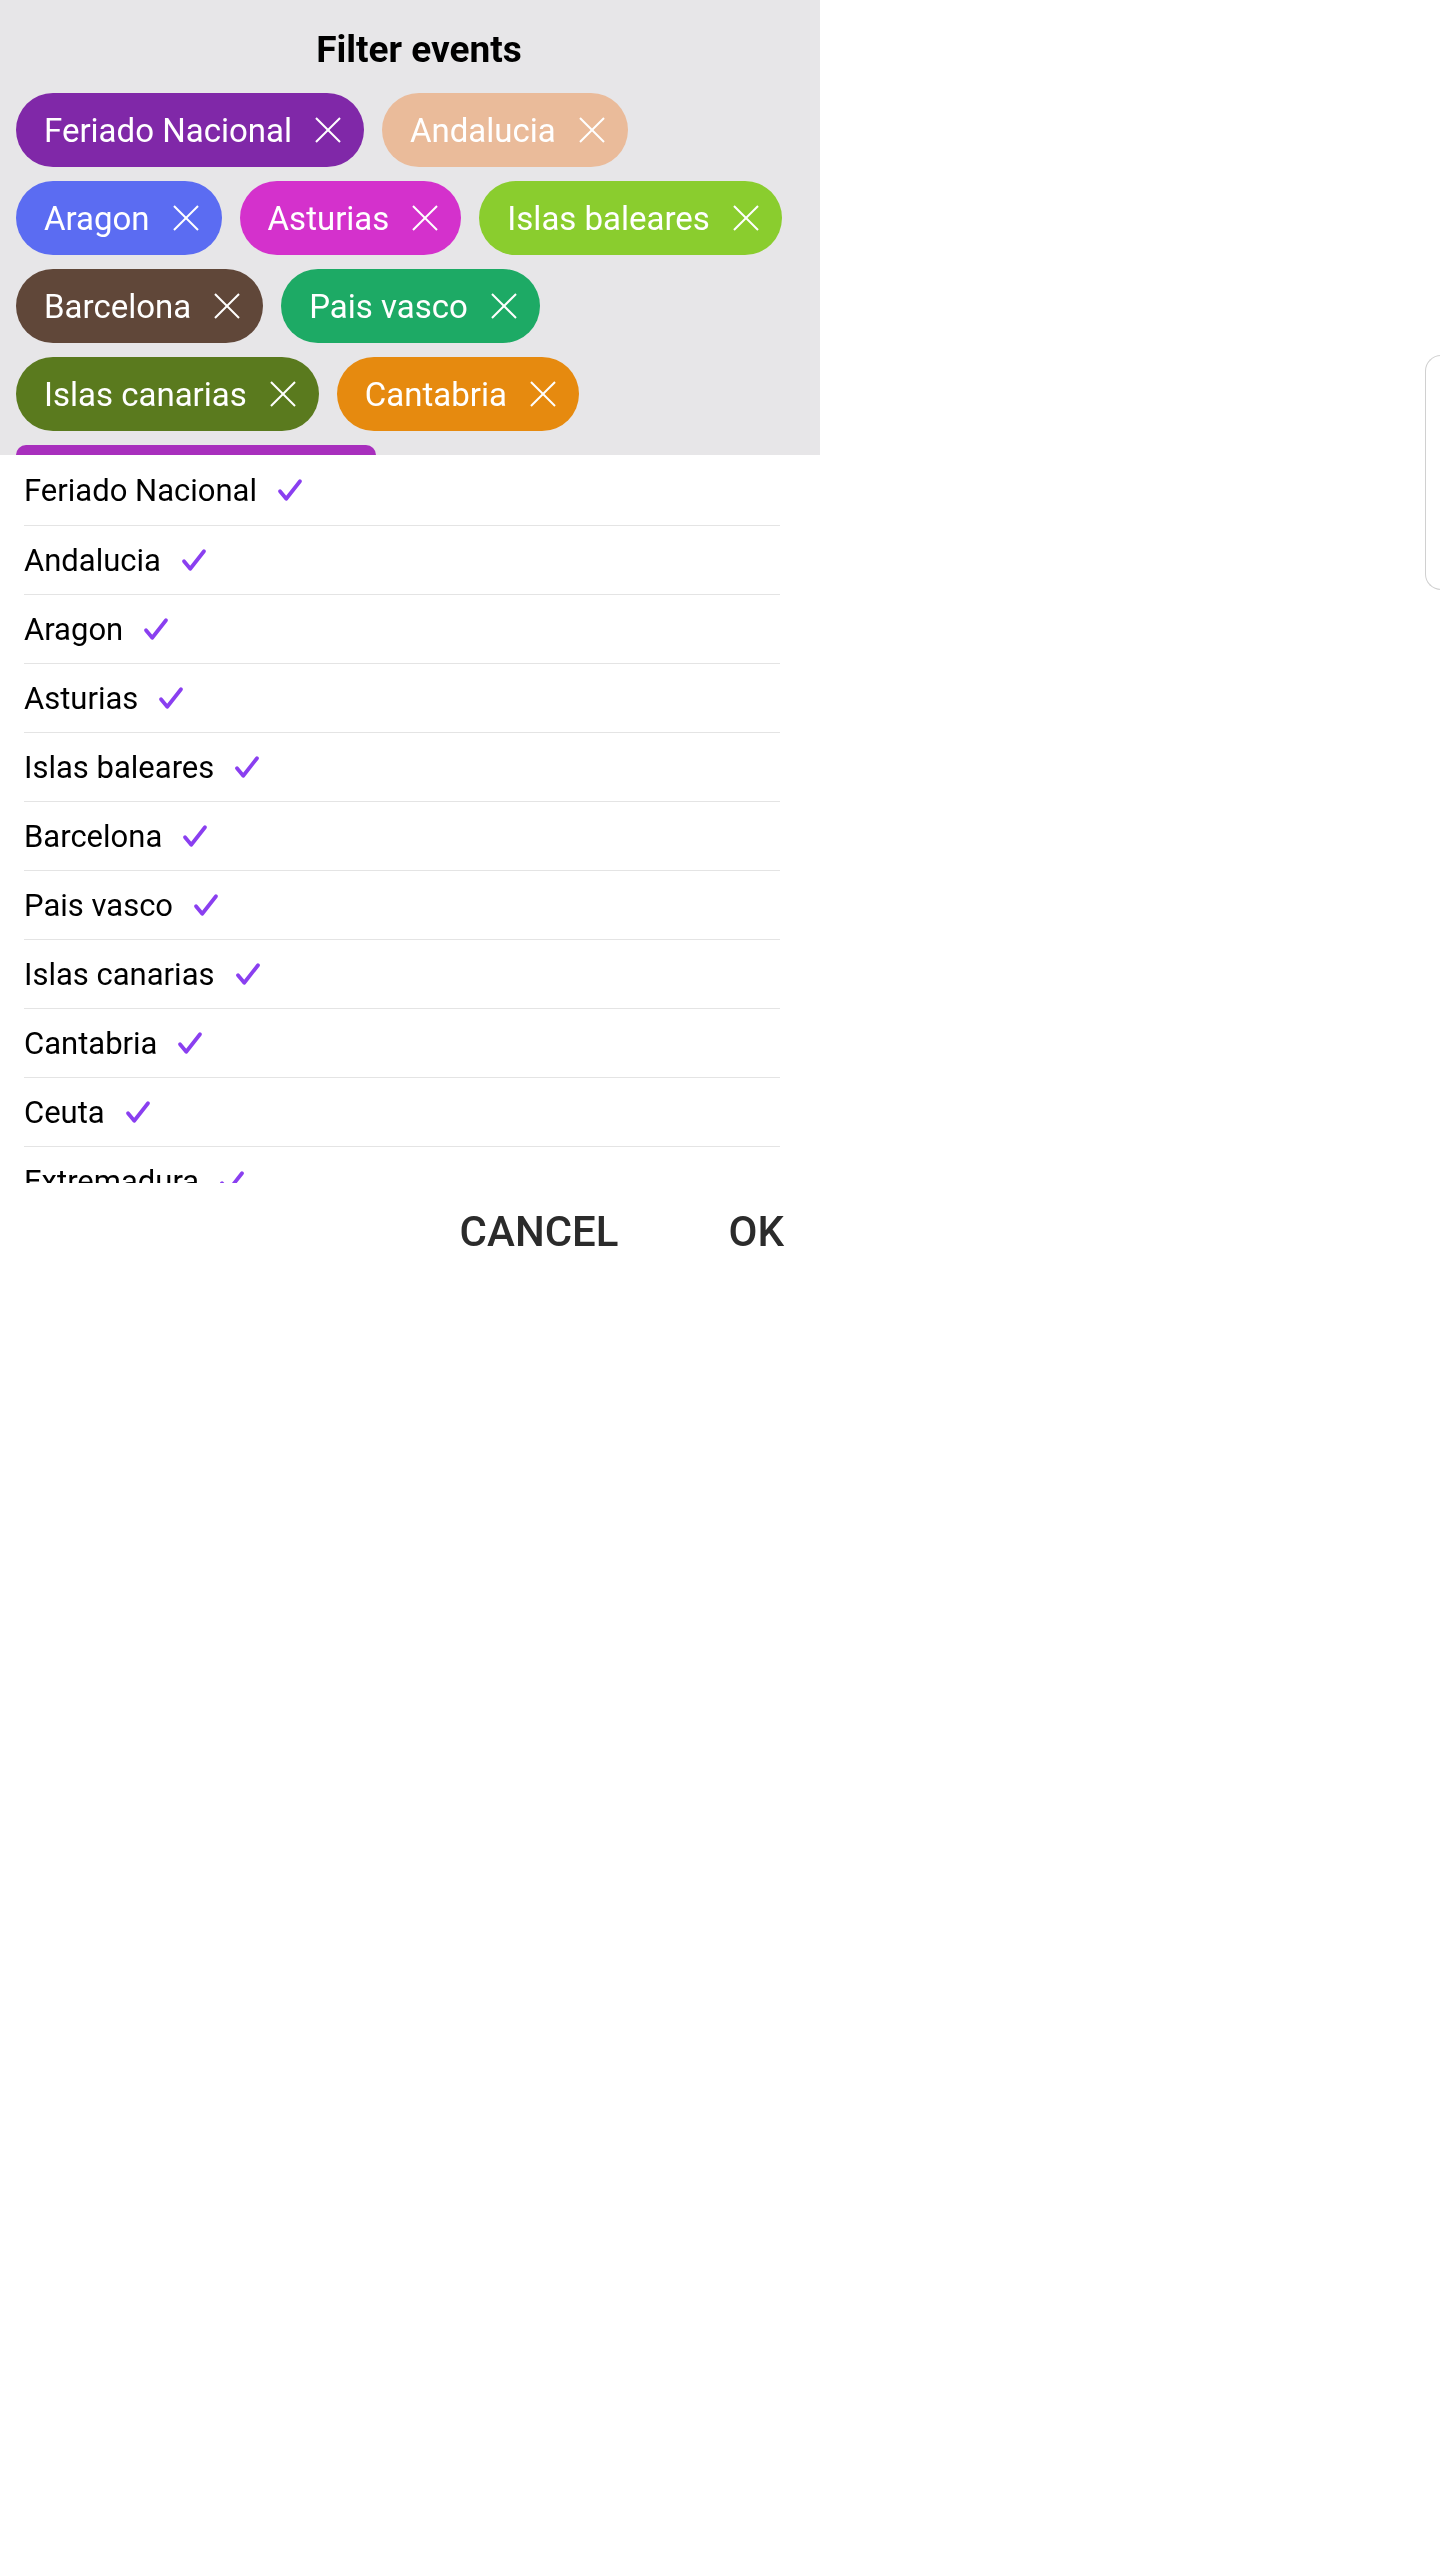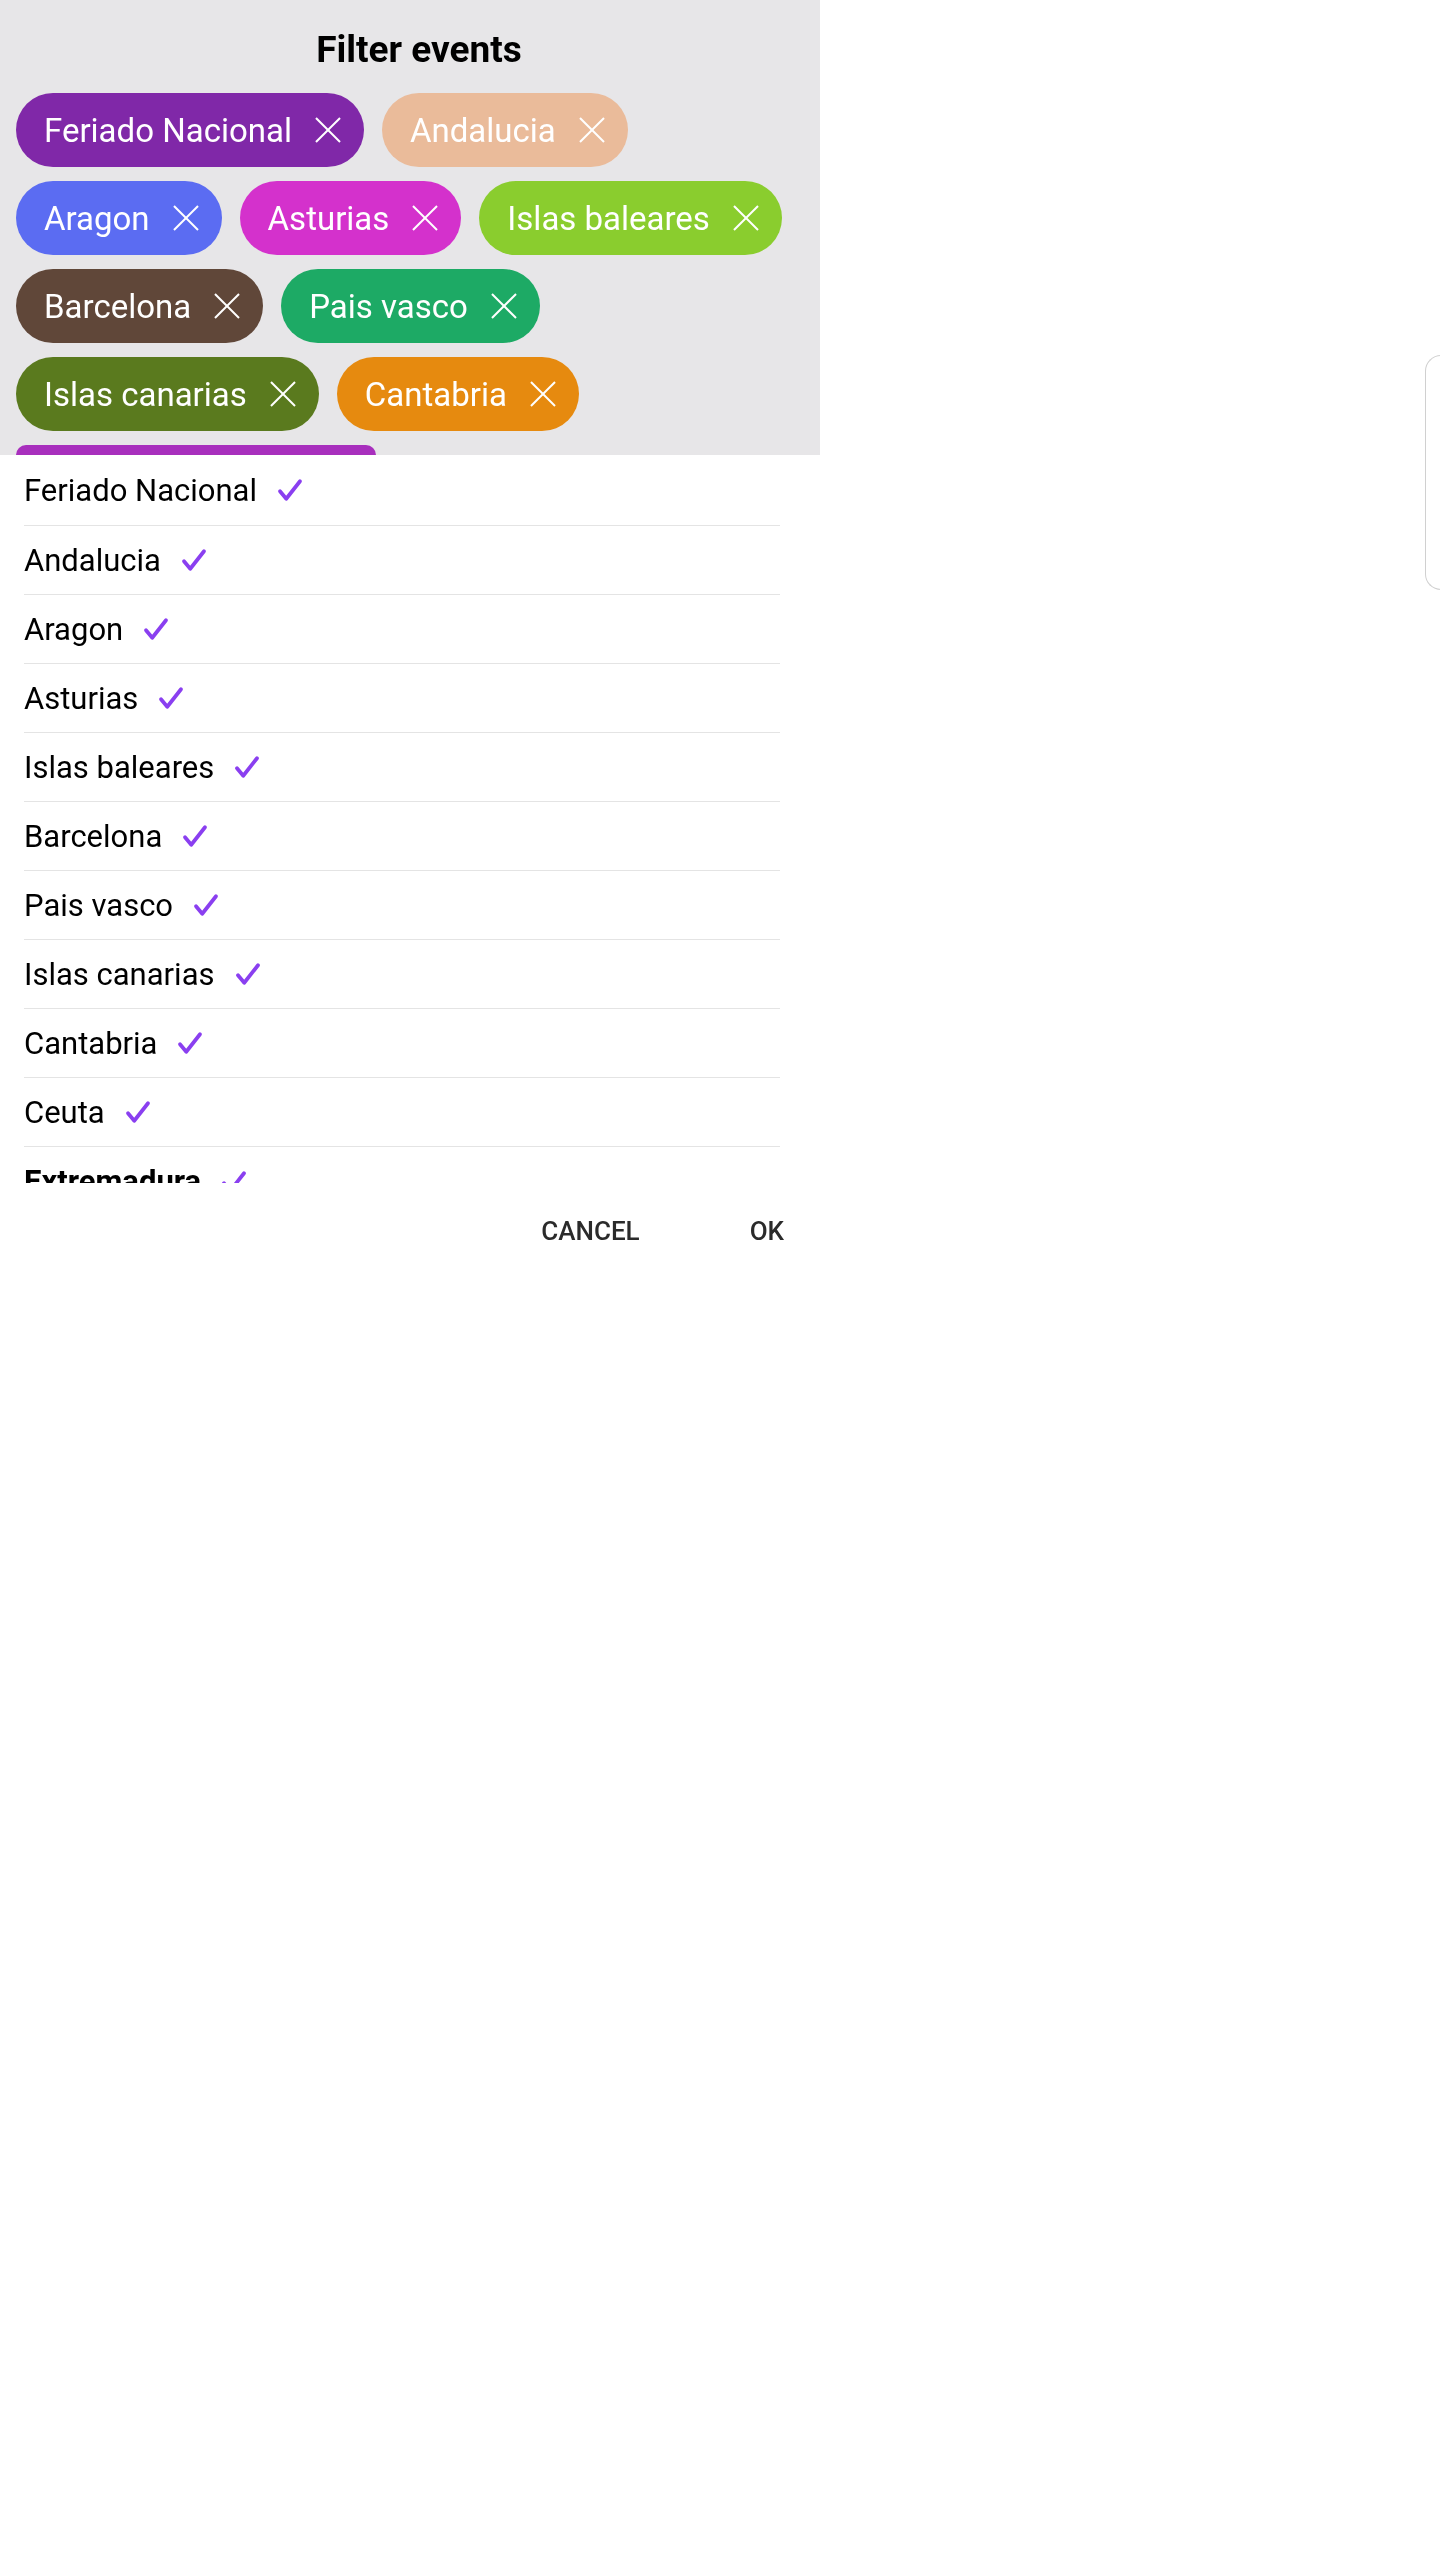--- a/index.html
+++ b/index.html
@@ -90,21 +90,20 @@
       margin-left: 18px;
       color: #8a3ff0;
       display: inline-flex;
     }
     .check-icon svg { width: 30px; height: 30px; display: block; }
 
     .row-cut {
       height: 36px;
       overflow: hidden;
       position: relative;
-      font-weight: bold;
     }
     .row-cut .inner {
       display: flex;
       align-items: center;
       font-size: 31px;
       height: 69px;
     }
 
     .right-notch {
       position: absolute;
@@ -118,21 +117,21 @@
       background: #fff;
     }
 
     .actions {
       height: 96px;
       display: flex;
       align-items: center;
       justify-content: flex-end;
       padding: 0 36px 0 0;
       gap: 110px;
-      font-size: 26px;
+      font-size: 42px;
       font-weight: 500;
       letter-spacing: 0.5px;
       color: #2b2b2b;
     }
     .btn { background: none; border: none; font: inherit; color: inherit; cursor: pointer; }
   </style>
 </head>
 <body>
 
 <div class="dialog">

